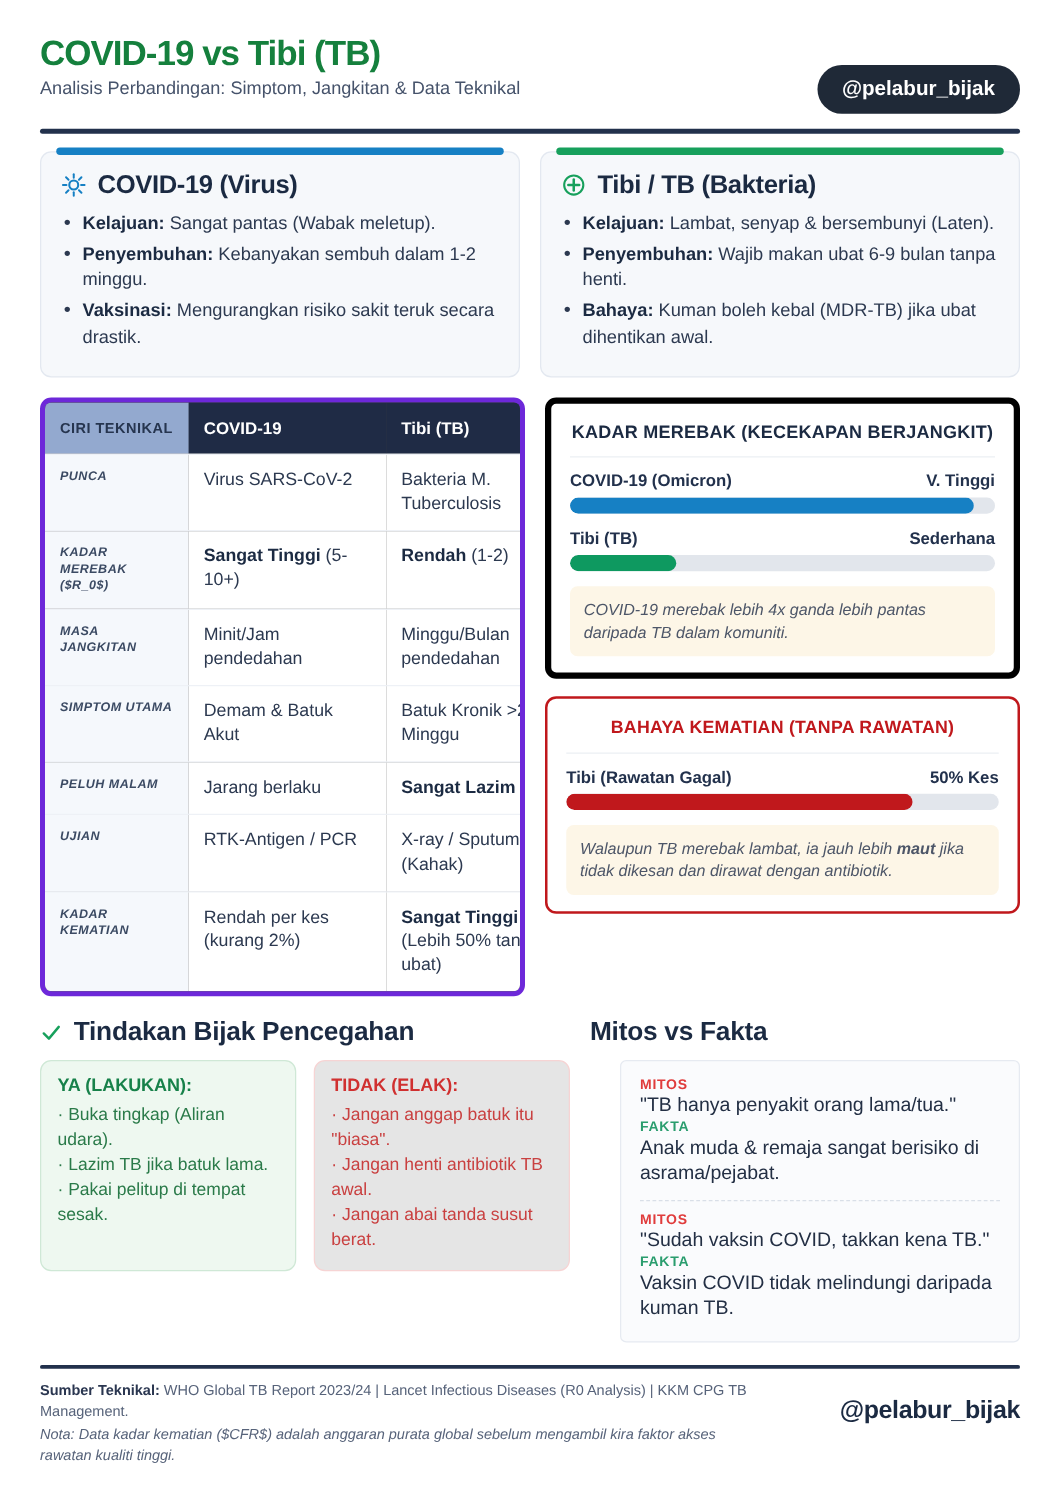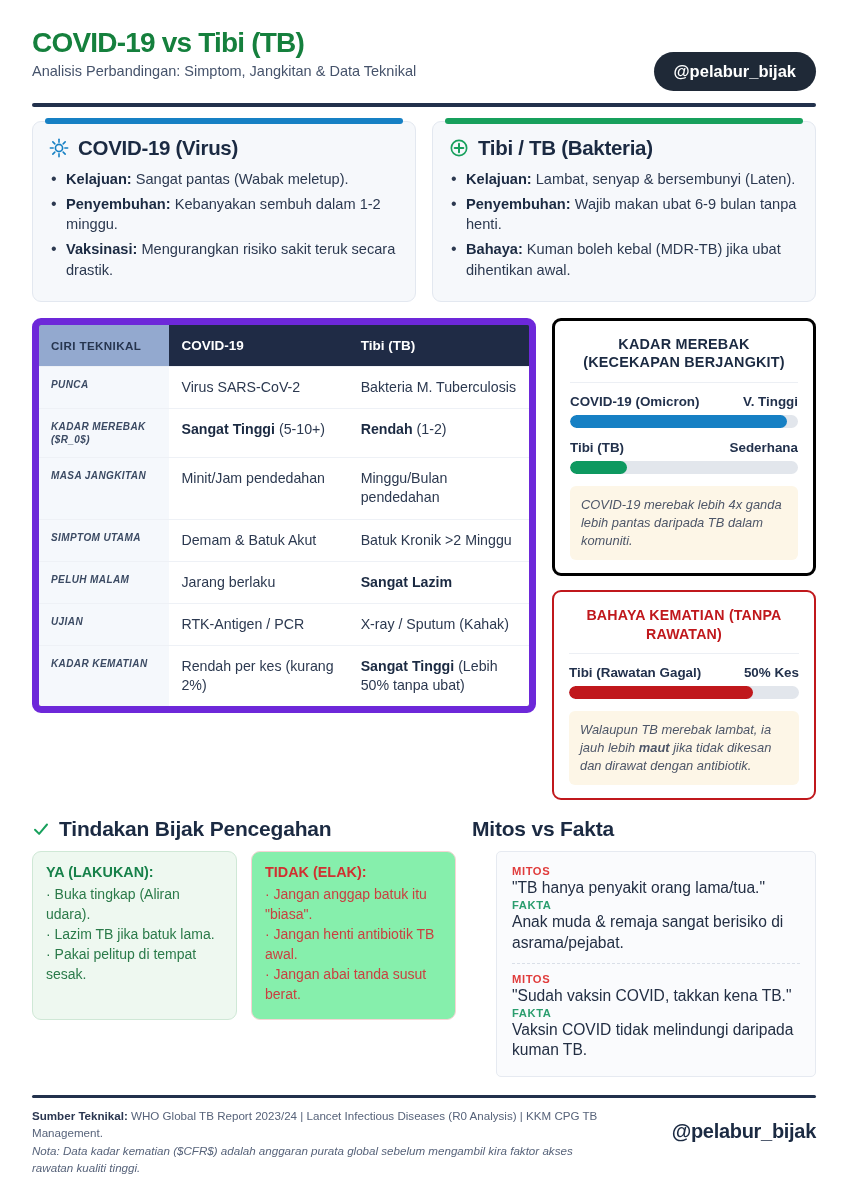--- a/index.html
+++ b/index.html
@@ -43,38 +43,38 @@
     font-size: 14.6px; line-height: 1.38; color: #2c3950;
   }
   .blist li::before {
     content: "\2022"; position: absolute; left: 2px; top: -1px;
     font-size: 16px; color: #2c3950;
   }
   .blist b { font-weight: bold; color: #1b2a42; }
 
   
   .middle { display: flex; gap: 16px; margin-top: 16px; align-items: flex-start; }
-  .table-wrap { width: 504px; flex: none; border-radius: 9px; overflow: hidden;
-                border: 7px solid #6d28d9; background: #404040; }
+  .table-wrap { width: 388px; flex: none; border-radius: 9px; overflow: hidden;
+                border: 4px solid #6d28d9; background: #404040; }
   table { border-collapse: collapse; width: 100%; table-layout: fixed; }
   thead th { background: #1f2b45; color: #ffffff; font-size: 13.5px; font-weight: bold;
              text-align: left; padding: 13px 12px; vertical-align: middle; }
   thead th.corner { background: #93a9cf; color: #26354f; font-size: 11.6px;
                     letter-spacing: 0.4px; line-height: 1.3; }
   col.c1 { width: 115px; } col.c2 { width: 158px; } col.c3 { width: 159px; }
   tbody td { padding: 11px 12px; font-size: 14.2px; color: #2c3950; line-height: 1.35;
              border-top: 1px solid #eef1f6; vertical-align: top; background: #ffffff; }
   tbody td.rowhead { background: #f5f8fc; color: #3b4a63; font-size: 10px;
                      font-weight: bold; letter-spacing: 0.4px; line-height: 1.32;
                      text-transform: uppercase; font-style: italic; }
   tbody td b { font-weight: bold; color: #1b2a42; }
 
   .side { flex: 1; display: flex; flex-direction: column; gap: 14px; }
 
-  .panel { border-radius: 9px; border: 3px solid #000000; background: #ffffff; padding: 14px 15px 13px 15px; }
+  .panel { border-radius: 9px; border: 5px solid #000000; background: #ffffff; padding: 14px 15px 13px 15px; }
   .panel.danger { border: 2px solid #c0181c; }
   .panel-title { font-size: 14.4px; font-weight: bold; color: #1b2a42; text-align: center;
                  line-height: 1.3; letter-spacing: 0.2px; }
   .panel.danger .panel-title { color: #c0181c; font-size: 14.2px; }
   .panel-sep { height: 1px; background: #eceff4; margin: 10px 0 11px 0; }
 
   .bar-row { margin-bottom: 12px; }
   .bar-labels { display: flex; justify-content: space-between; align-items: baseline;
                 font-size: 13.4px; font-weight: bold; color: #22314c; margin-bottom: 6px; }
   .bar-track { height: 13px; border-radius: 7px; background: #e2e6ec; overflow: hidden; }
@@ -86,21 +86,21 @@
 
   
   .bottom { display: flex; gap: 16px; margin-top: 17px; align-items: flex-start; }
   .bottom-left { width: 424px; flex: none; }
   .bottom-right { flex: 1; }
   .sec-head { display: flex; align-items: center; gap: 9px; margin-bottom: 10px; }
   .sec-title { font-size: 21px; font-weight: bold; color: #1b2a42; letter-spacing: -0.2px; }
   .do-dont { display: flex; gap: 14px; }
   .dd-card { flex: 1; border-radius: 9px; padding: 12px 13px 14px 13px; min-height: 150px; }
   .dd-card.yes { background: #eef8f0; border: 1px solid #cfe8d6; }
-  .dd-card.no  { background: #86efac; border: 1px solid #f6d4d4; }
+  .dd-card.no  { background: #e5e5e5; border: 1px solid #f6d4d4; }
   .dd-title { font-size: 14.4px; font-weight: bold; margin-bottom: 5px; }
   .dd-card.yes .dd-title { color: #17814a; }
   .dd-card.no  .dd-title { color: #d03030; }
   .dd-line { font-size: 14px; line-height: 1.42; }
   .dd-card.yes .dd-line { color: #2a7a49; }
   .dd-card.no  .dd-line { color: #c94040; }
 
   .myth-box { border: 1px solid #e6eaf1; border-radius: 5px; background: #fafbfd;
               padding: 13px 15px 15px 15px; margin-left: 24px; }
   .myth-tag { font-size: 11.2px; font-weight: bold; letter-spacing: 0.6px; }

